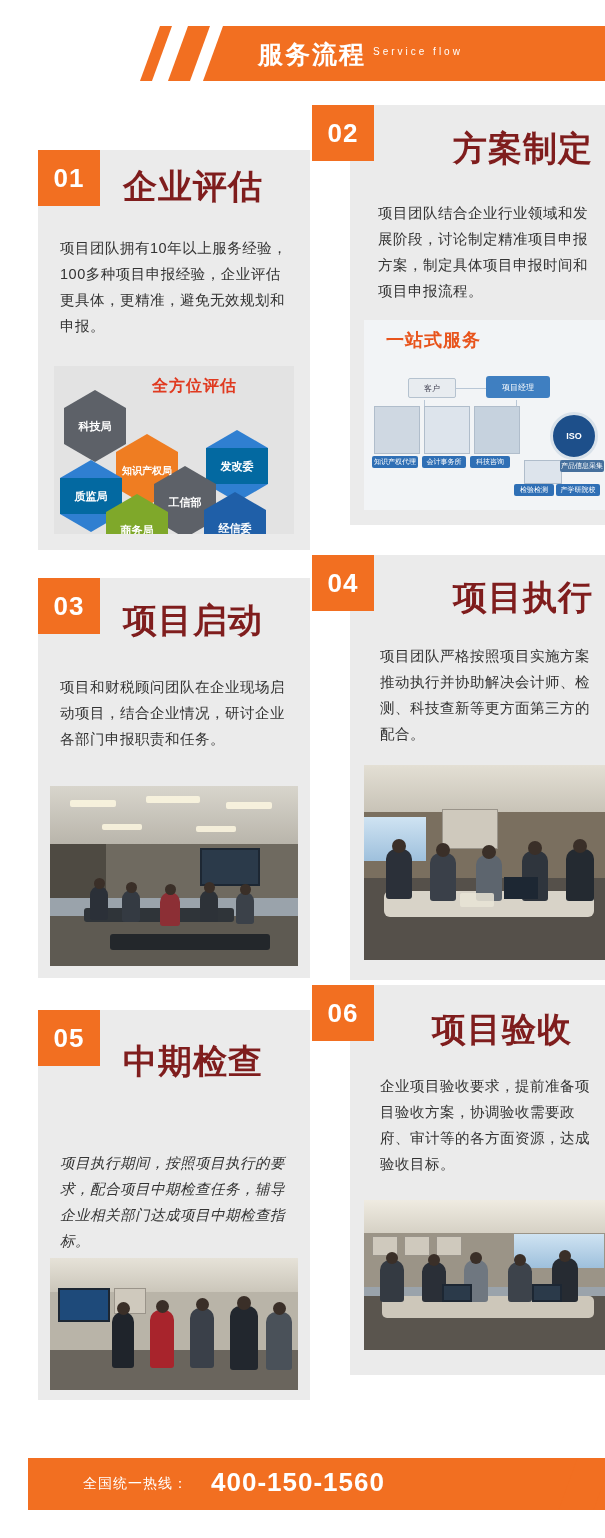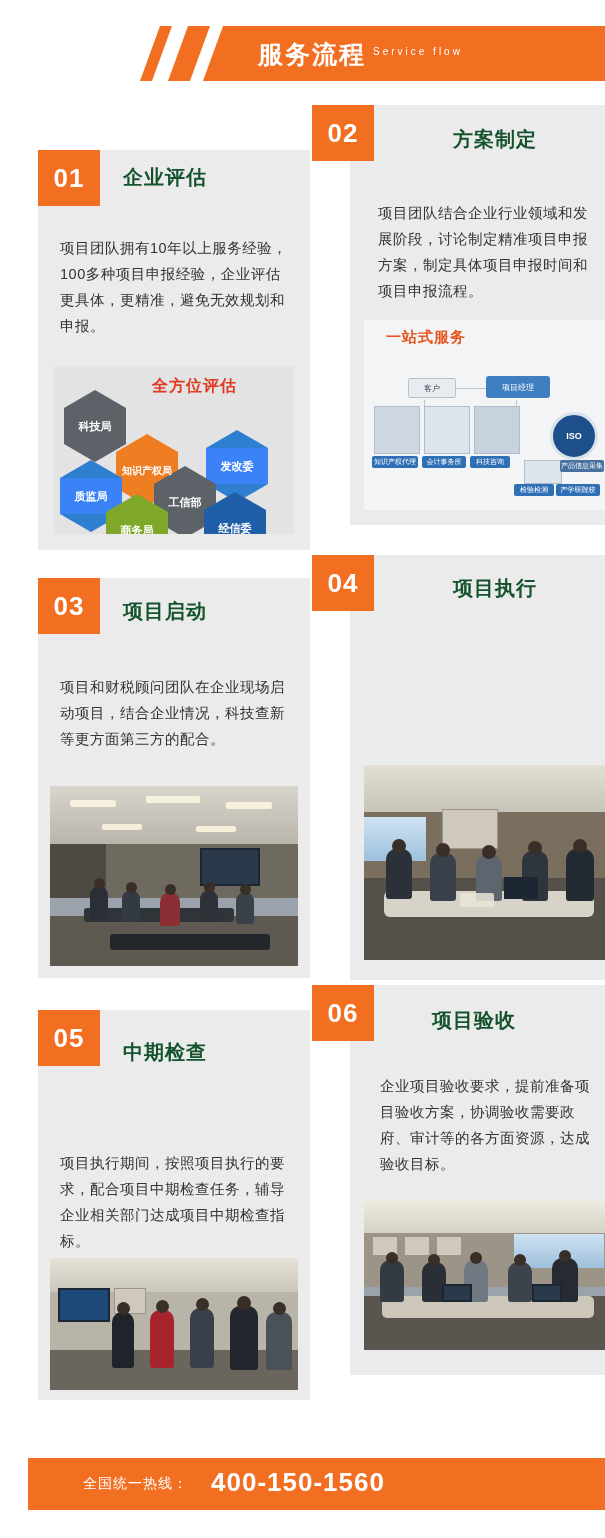--- a/index.html
+++ b/index.html
@@ -53,22 +53,22 @@
   .badge{
     position:absolute;
     background:#f26f21;
     color:#fff;
     font-size:26px;font-weight:bold;
     display:flex;align-items:center;justify-content:center;
     letter-spacing:1px;
   }
   .card-title{
     position:absolute;
-    color:#14532d;
-    font-size:20px;font-weight:bold;letter-spacing:1px;
+    color:#7f1d1d;
+    font-size:34px;font-weight:bold;letter-spacing:1px;
     white-space:nowrap;
   }
   .card-text{
     position:absolute;
     color:#333333;
     font-size:14.5px;
     line-height:26px;
     letter-spacing:0.5px;
   }
   .photo{
@@ -108,31 +108,31 @@
     color:#fff;font-size:11px;font-weight:bold;text-align:center;line-height:13px;
   }
   .hex:before,.hex:after{
     content:"";position:absolute;left:0;width:0;height:0;
     border-left:31px solid transparent;border-right:31px solid transparent;
   }
   .hex:before{bottom:100%;border-bottom:18px solid currentColor;}
   .hex:after{top:100%;border-top:18px solid currentColor;}
   .hex span{position:relative;z-index:2;color:#fff;}
   .hx-orange{background:#ef7d22;color:#ef7d22;}
-  .hx-blue{background:#3b82f6;color:#2f7fd1;}
+  .hx-blue{background:#0369a1;color:#2f7fd1;}
   .hx-darkblue{background:#1f5fa8;color:#1f5fa8;}
   .hx-green{background:#7fa82a;color:#7fa82a;}
   .hx-darkgray{background:#5d6168;color:#5d6168;}
   .hexcaption{
     position:absolute;color:#e03a20;font-size:16px;font-weight:bold;letter-spacing:1px;
   }
 
   
   .oss{position:absolute;background:#f2f4f6;overflow:hidden;}
-  .oss-title{position:absolute;left:22px;top:8px;color:#e8541c;font-size:15px;font-weight:bold;letter-spacing:1px;}
+  .oss-title{position:absolute;left:22px;top:8px;color:#e8541c;font-size:18px;font-weight:bold;letter-spacing:1px;}
   .oss-line{position:absolute;background:#b9c7d6;height:1px;}
   .oss-box{position:absolute;background:#cfd8e2;border:1px solid #b0bdcb;}
   .oss-chip{
     position:absolute;background:#2f6fb5;color:#fff;font-size:7px;
     display:flex;align-items:center;justify-content:center;border-radius:2px;
   }
   .oss-seal{
     position:absolute;width:42px;height:42px;border-radius:50%;
     background:#1d4f8a;border:3px solid #d9e2ea;
     display:flex;align-items:center;justify-content:center;
@@ -230,21 +230,21 @@
       <div class="oss-chip" style="left:106px;top:136px;width:40px;height:12px;">科技咨询</div>
       <div class="oss-chip" style="left:150px;top:164px;width:40px;height:12px;">检验检测</div>
       <div class="oss-chip" style="left:192px;top:164px;width:44px;height:12px;">产学研院校</div>
       <div class="oss-chip" style="left:196px;top:140px;width:44px;height:12px;background:#46709d;">产品信息采集</div>
     </div>
   </div>
   <div class="badge" style="left:284px;top:105px;width:62px;height:56px;">02</div>
   <div class="card-title" style="left:425px;top:126px;">方案制定</div>
 
   <div class="card" style="left:10px;top:578px;width:272px;height:400px;">
-    <div class="card-text" style="left:22px;top:96px;width:230px;">项目和财税顾问团队在企业现场启动项目，结合企业情况，科技查新等更方面第三方的配合。</div>
+    <div class="card-text" style="left:22px;top:96px;width:230px;">项目和财税顾问团队在企业现场启动项目，结合企业情况，研讨企业各部门申报职责和任务。</div>
 
     <div class="photo" style="left:12px;top:208px;width:248px;height:180px;">
       <div class="pm">
         <div class="pm-ceiling"></div>
         <div class="pm-light" style="left:20px;top:14px;width:46px;height:7px;"></div>
         <div class="pm-light" style="left:96px;top:10px;width:54px;height:7px;"></div>
         <div class="pm-light" style="left:176px;top:16px;width:46px;height:7px;"></div>
         <div class="pm-light" style="left:52px;top:38px;width:40px;height:6px;"></div>
         <div class="pm-light" style="left:146px;top:40px;width:40px;height:6px;"></div>
         <div class="pm-wall" style="top:32%;height:30%;background:#6f6a60;"></div>
@@ -263,20 +263,21 @@
         <div class="pm-head" style="left:154px;top:96px;width:11px;height:11px;"></div>
         <div class="pm-person" style="left:186px;top:106px;width:18px;height:32px;background:#3b4149;"></div>
         <div class="pm-head" style="left:190px;top:98px;width:11px;height:11px;"></div>
       </div>
     </div>
   </div>
   <div class="badge" style="left:10px;top:578px;width:62px;height:56px;">03</div>
   <div class="card-title" style="left:95px;top:598px;">项目启动</div>
 
   <div class="card" style="left:322px;top:555px;width:272px;height:425px;">
+    <div class="card-text" style="left:30px;top:88px;width:222px;">项目团队严格按照项目实施方案推动执行并协助解决会计师、检测、科技查新等更方面第三方的配合。</div>
 
     <div class="photo" style="left:14px;top:210px;width:246px;height:195px;">
       <div class="pm">
         <div class="pm-ceiling" style="height:24%;background:linear-gradient(#e3dfd4,#c8c3b7);"></div>
         <div class="pm-wall" style="top:24%;height:34%;background:#7a6f5f;"></div>
         <div class="pm-window" style="left:0;top:52px;width:62px;height:44px;"></div>
         <div class="pm-frame" style="left:78px;top:44px;width:54px;height:38px;"></div>
         <div class="pm-floor" style="height:42%;background:#55504a;"></div>
         <div class="pm-table2" style="left:20px;top:126px;width:210px;height:26px;background:#d8d3c8;border-radius:6px;"></div>
         <div class="pm-person" style="left:22px;top:84px;width:26px;height:50px;background:#2b3039;"></div>
@@ -291,21 +292,21 @@
         <div class="pm-head" style="left:209px;top:74px;width:14px;height:14px;"></div>
         <div class="pm-screen" style="left:140px;top:112px;width:30px;height:18px;background:#1d2733;"></div>
         <div class="pm-light" style="left:96px;top:128px;width:34px;height:14px;background:#e9e4d6;border-radius:2px;"></div>
       </div>
     </div>
   </div>
   <div class="badge" style="left:284px;top:555px;width:62px;height:56px;">04</div>
   <div class="card-title" style="left:425px;top:575px;">项目执行</div>
 
   <div class="card" style="left:10px;top:1010px;width:272px;height:390px;">
-    <div class="card-text" style="left:22px;top:140px;width:230px;">项目执行期间，按照项目执行的要求，配合项目中期检查任务，辅导企业相关部门达成项目中期检查指标。</div>
+    <div class="card-text" style="left:22px;top:140px;width:230px;font-style:italic;">项目执行期间，按照项目执行的要求，配合项目中期检查任务，辅导企业相关部门达成项目中期检查指标。</div>
 
     <div class="photo" style="left:12px;top:248px;width:248px;height:132px;">
       <div class="pm">
         <div class="pm-ceiling" style="height:26%;background:linear-gradient(#e6e2d8,#cbc6ba);"></div>
         <div class="pm-wall" style="top:26%;height:44%;background:#b9b4a8;"></div>
         <div class="pm-screen" style="left:8px;top:30px;width:48px;height:30px;background:#1e4a7a;"></div>
         <div class="pm-frame" style="left:64px;top:30px;width:30px;height:24px;"></div>
         <div class="pm-floor" style="height:30%;background:#6a655d;"></div>
         <div class="pm-person" style="left:62px;top:54px;width:22px;height:56px;background:#1f242b;"></div>
         <div class="pm-head" style="left:67px;top:44px;width:13px;height:13px;"></div>

